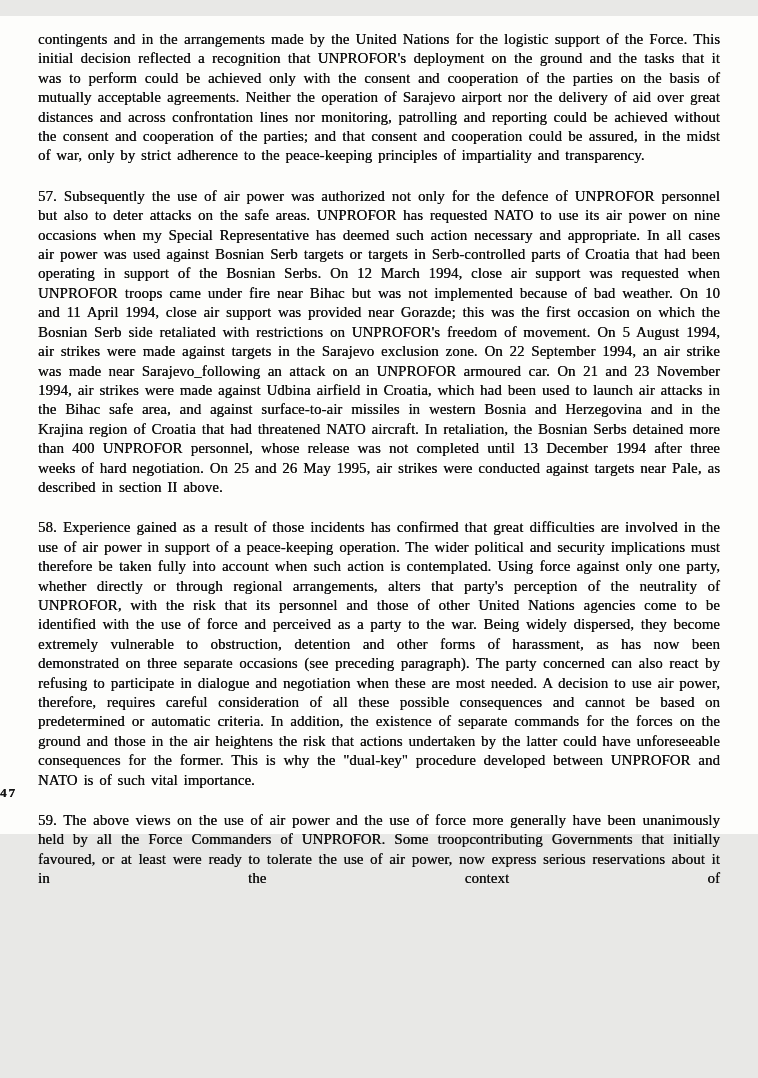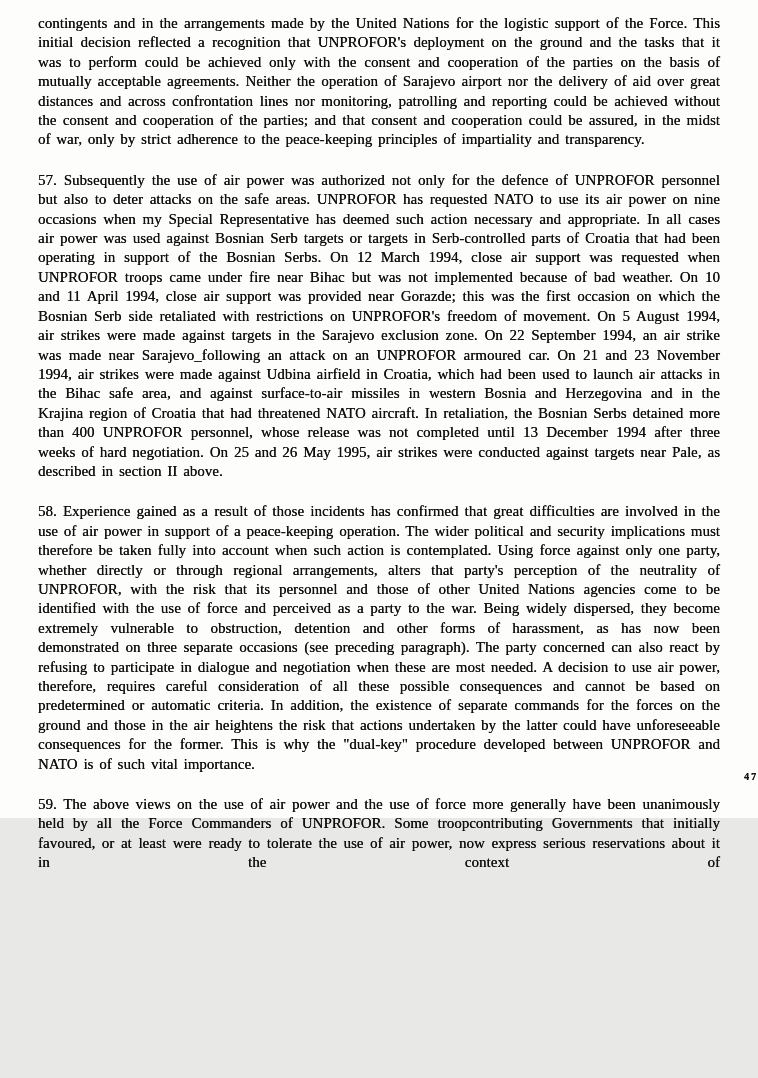--- a/index.html
+++ b/index.html
@@ -18,37 +18,38 @@
     width: 758px;
     height: 818px;
     background: #fdfdfb;
     padding: 14px 38px 0 38px;
     font-family: "Liberation Serif", "DejaVu Serif", serif;
     font-size: 14.8px;
     line-height: 19.4px;
     color: #111111;
     text-align: justify;
     text-shadow: 0.25px 0 0 currentColor; 
+    margin-top: 16px;
   }
   .para {
     margin: 0 0 21px 0;
     word-spacing: 2px;
     letter-spacing: 0.1px;
   }
   .para.continues {
     text-align-last: justify; 
     font-family: Liberation Serif, serif;
   }
   .footer {
     position: absolute;
     left: 0;
     right: 0;
     bottom: 32px;
-    text-align: right;
-    font-size: 10px;
+    text-align: left;
+    font-size: 13px;
     font-weight: bold;
     letter-spacing: 2px;
     color: #141414;
   }
 </style>
 </head>
 <body>
 
 <div class="page">
   <p class="para">contingents and in the arrangements made by the United Nations for the logistic support of the Force. This initial decision reflected a recognition that UNPROFOR's deployment on the ground and the tasks that it was to perform could be achieved only with the consent and cooperation of the parties on the basis of mutually acceptable agreements. Neither the operation of Sarajevo airport nor the delivery of aid over great distances and across confrontation lines nor monitoring, patrolling and reporting could be achieved without the consent and cooperation of the parties; and that consent and cooperation could be assured, in the midst of war, only by strict adherence to the peace-keeping principles of impartiality and transparency.</p>

